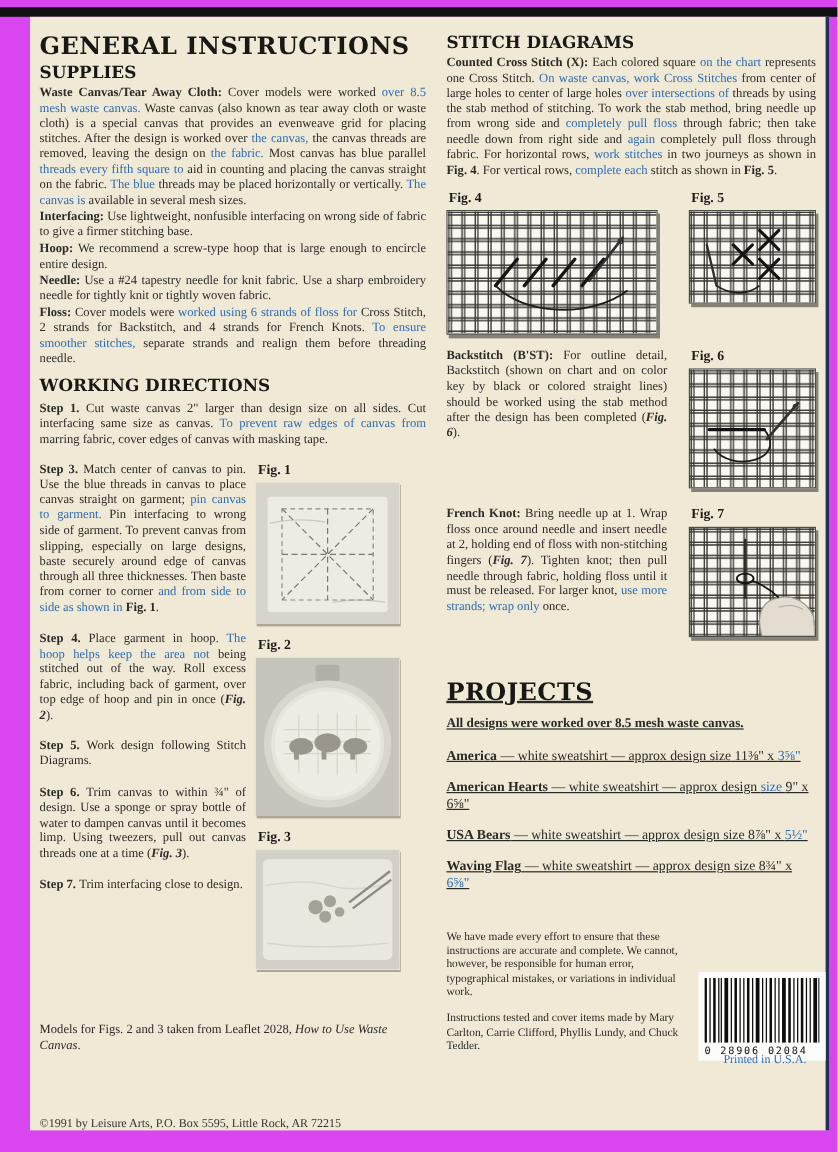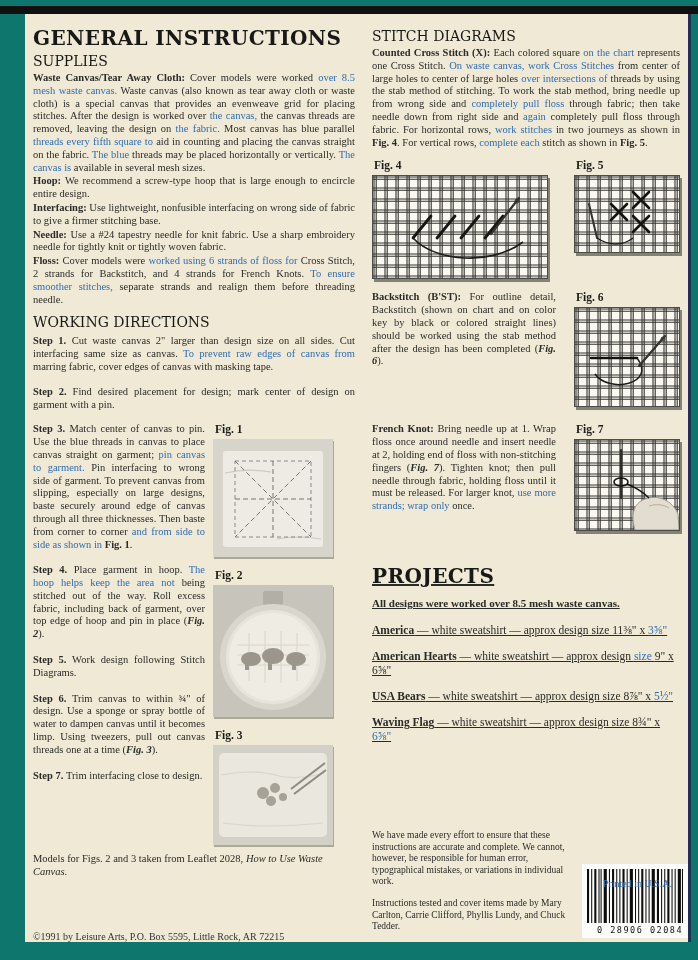--- a/index.html
+++ b/index.html
@@ -1,25 +1,25 @@
 <!DOCTYPE html>
 <html style="--blue: #2f6cb3;"><head>
 <meta charset="utf-8">
 <style>
   * { margin:0; padding:0; box-sizing:border-box; }
   html,body { width:698px; height:960px; overflow:hidden; background:#fbfbf8; }
   body { font-family:"Liberation Serif", serif; color:#2a2a27; }
-  .page { position:relative; width:698px; height:960px; background:#0f766e; }
+  .page { position:relative; width:698px; height:960px; background:#d946ef; }
   .topbar { position:absolute; left:0; top:6px; width:698px; height:8px; background:#101010; }
   .sheet { position:absolute; left:25px; top:14px; width:666px; height:928px;
            background:#efe9d5; border-right:3px solid #223058; }
 
   h1.head { font-family:"DejaVu Serif", serif; font-size:20px; font-weight:700;
             letter-spacing:.4px; color:#181816; margin-bottom:3px; }
-  h2.head { font-family:"DejaVu Serif", serif; font-size:14px; font-weight:400;
+  h2.head { font-family:"DejaVu Serif", serif; font-size:14px; font-weight:700;
             color:#181816; margin:2px 0 3px 0; }
   .body { font-size:10.5px; line-height:12.8px; color:#2b2b28; }
   .j { text-align:justify; }
   .b { font-weight:700; }
   .i { font-style:italic; }
   .blu { color:var(--blue, #2f6cb3); }
 
   .left-flow { position:absolute; left:8px; top:12px; width:322px; }
   .left-flow .sup { margin-bottom:1px; }
   .wd-head { margin-top:8px !important; margin-bottom:5px !important; }
@@ -45,57 +45,56 @@
   .diag svg { display:block; width:100%; }
   .bsrow, .fkrow { display:flex; }
   .fkrow { margin-top:16px;justify-content:space-between; }
   .sidepara { width:184px; }
   .fig6col, .fig7col { width:106px; margin-left:auto; }
 
   .projects-section { position:absolute; left:347px; top:550px; width:308px;text-decoration:underline; }
   .projects-intro { font-size:11px; font-weight:700; margin:9px 0 14px 0; }
   .project { font-size:11.5px; line-height:14px; margin-bottom:12px; }
 
-  .bottom-section { position:absolute; left:347px; top:816px; width:316px; display:flex; }
+  .bottom-section { position:absolute; left:347px; top:762px; width:316px; display:flex; }
   .disc-col { width:200px; font-size:9.5px; line-height:11.6px; }
   .credits { margin-top:10px; }
   .barcode-col { margin-left:auto; width:106px; margin-top:34px; }
   .barcode { background:#fcfcfa; padding:5px 5px 3px 5px; }
   .barcode svg { display:block; width:96px; height:54px; }
   .barcode-number { font-family:"DejaVu Sans Mono", monospace; font-size:8.5px;
-                    letter-spacing:1.5px; text-align:right; color:#111; margin-top:2px; }
+                    letter-spacing:1.5px; text-align:left; color:#111; margin-top:2px; }
   .printed { position:absolute; right:16px; top:864px; font-size:10px; color:var(--blue,#2f6cb3); }
 </style>
 </head>
 <body>
 
 <div class="page">
   <div class="topbar"></div>
 
   <div class="sheet">
 
     <div class="left-flow">
       <h1 class="head">GENERAL INSTRUCTIONS</h1>
       <h2 class="head">SUPPLIES</h2>
 
       <p class="body j sup"><span class="b">Waste Canvas/Tear Away Cloth: </span><span>Cover models were worked </span><span class="blu">over 8.5 mesh waste canvas. </span><span>Waste canvas (also known as tear away cloth or waste cloth) is a special canvas that provides an evenweave grid for placing stitches. After the design is worked over </span><span class="blu">the canvas, </span><span>the canvas threads are removed, leaving the design on </span><span class="blu">the fabric. </span><span>Most canvas has blue parallel </span><span class="blu">threads every fifth square to </span><span>aid in counting and placing the canvas straight on the fabric. </span><span class="blu">The blue </span><span>threads may be placed horizontally or vertically. </span><span class="blu">The canvas is </span><span>available in several mesh sizes.</span></p>
+      <p class="body j sup"><span class="b">Interfacing: </span><span>Use lightweight, nonfusible interfacing on wrong side of fabric to give a firmer stitching base.</span></p>
       <p class="body j sup"><span class="b">Hoop: </span><span>We recommend a screw-type hoop that is large enough to encircle entire design.</span></p>
-      <p class="body j sup"><span class="b">Interfacing: </span><span>Use lightweight, nonfusible interfacing on wrong side of fabric to give a firmer stitching base.</span></p>
       <p class="body j sup"><span class="b">Needle: </span><span>Use a #24 tapestry needle for knit fabric. Use a sharp embroidery needle for tightly knit or tightly woven fabric.</span></p>
       <p class="body j sup"><span class="b">Floss: </span><span>Cover models were </span><span class="blu">worked using 6 strands of floss for </span><span>Cross Stitch, 2 strands for Backstitch, and 4 strands for French Knots. </span><span class="blu">To ensure smoother stitches, </span><span>separate strands and realign them before threading needle.</span></p>
 
       <h2 class="head wd-head">WORKING DIRECTIONS</h2>
 
       <p class="body j step-wide"><span class="b">Step 1. </span><span>Cut waste canvas 2" larger than design size on all sides. Cut interfacing same size as canvas. </span><span class="blu">To prevent raw edges of canvas from </span><span>marring fabric, cover edges of canvas with masking tape.</span></p>
-      <p class="body j step-wide"><span class="b">Step 2. </span><span>Find desired placement for design; mark center of design on garment with a pin.</span></p>
 
       <div class="wrap-row">
         <div class="narrow">
           <p class="body j step"><span class="b">Step 3. </span><span>Match center of canvas to pin. Use the blue threads in canvas to place canvas straight on garment; </span><span class="blu">pin canvas to garment. </span><span>Pin interfacing to wrong side of garment. To prevent canvas from slipping, especially on large designs, baste securely around edge of canvas through all three thicknesses. Then baste from corner to corner </span><span class="blu">and from side to side as shown in </span><span class="b">Fig. 1</span><span>.</span></p>
-          <p class="body j step"><span class="b">Step 4. </span><span>Place garment in hoop. </span><span class="blu">The hoop helps keep the area not </span><span>being stitched out of the way. Roll excess fabric, including back of garment, over top edge of hoop and pin in place (</span><span class="b i">Fig. 2</span><span>).</span></p>
+          <p class="body j step"><span class="b">Step 4. </span><span>Place garment in hoop. </span><span class="blu">The hoop helps keep the area not </span><span>being stitched out of the way. Roll excess fabric, including back of garment, over top edge of hoop and pin in once (</span><span class="b i">Fig. 2</span><span>).</span></p>
           <p class="body j step"><span class="b">Step 5. </span><span>Work design following Stitch Diagrams.</span></p>
           <p class="body j step"><span class="b">Step 6. </span><span>Trim canvas to within ¾" of design. Use a sponge or spray bottle of water to dampen canvas until it becomes limp. Using tweezers, pull out canvas threads one at a time (</span><span class="b i">Fig. 3</span><span>).</span></p>
           <p class="body j step"><span class="b">Step 7. </span><span>Trim interfacing close to design.</span></p>
         </div>
 
         <div class="figcol">
           <div class="figblock">
             <div class="figlabel">Fig. 1</div>
             <div class="photo">
               <svg viewBox="0 0 120 118" preserveAspectRatio="none">

